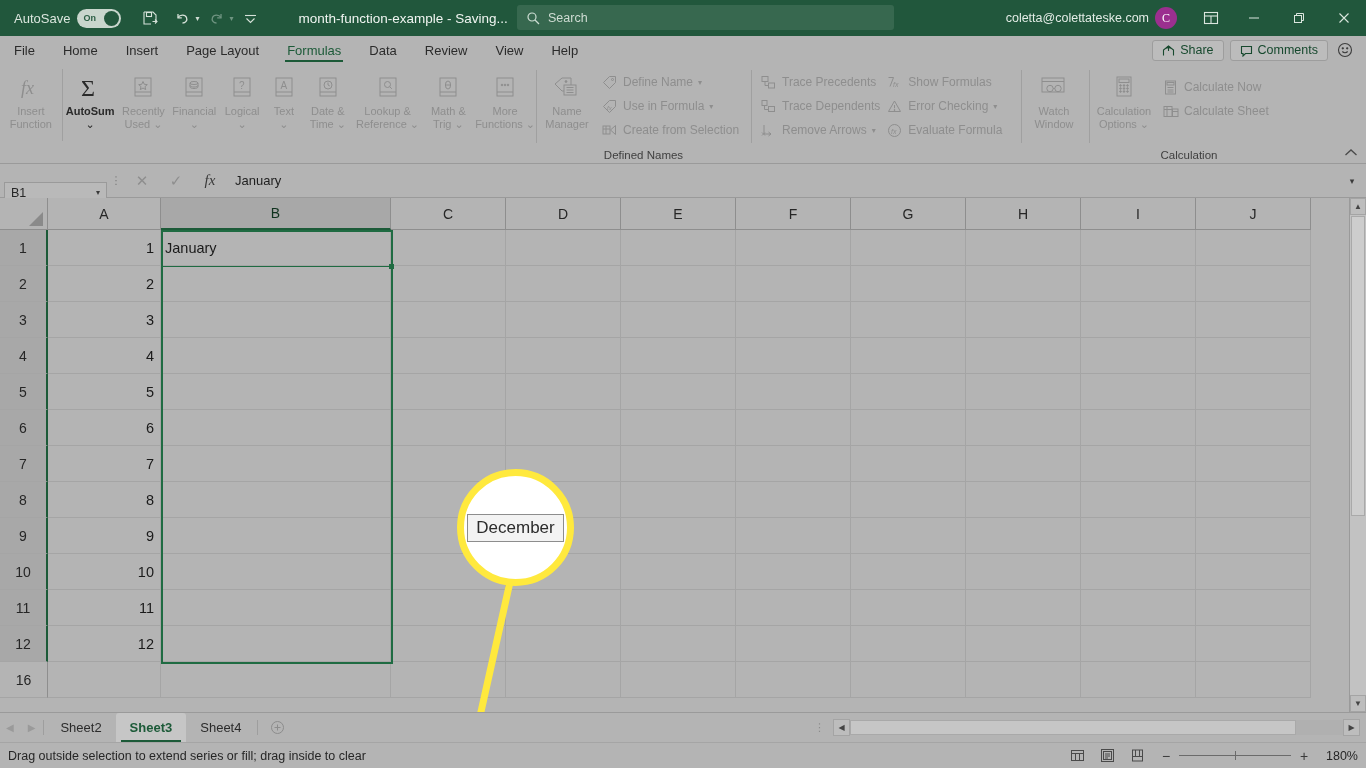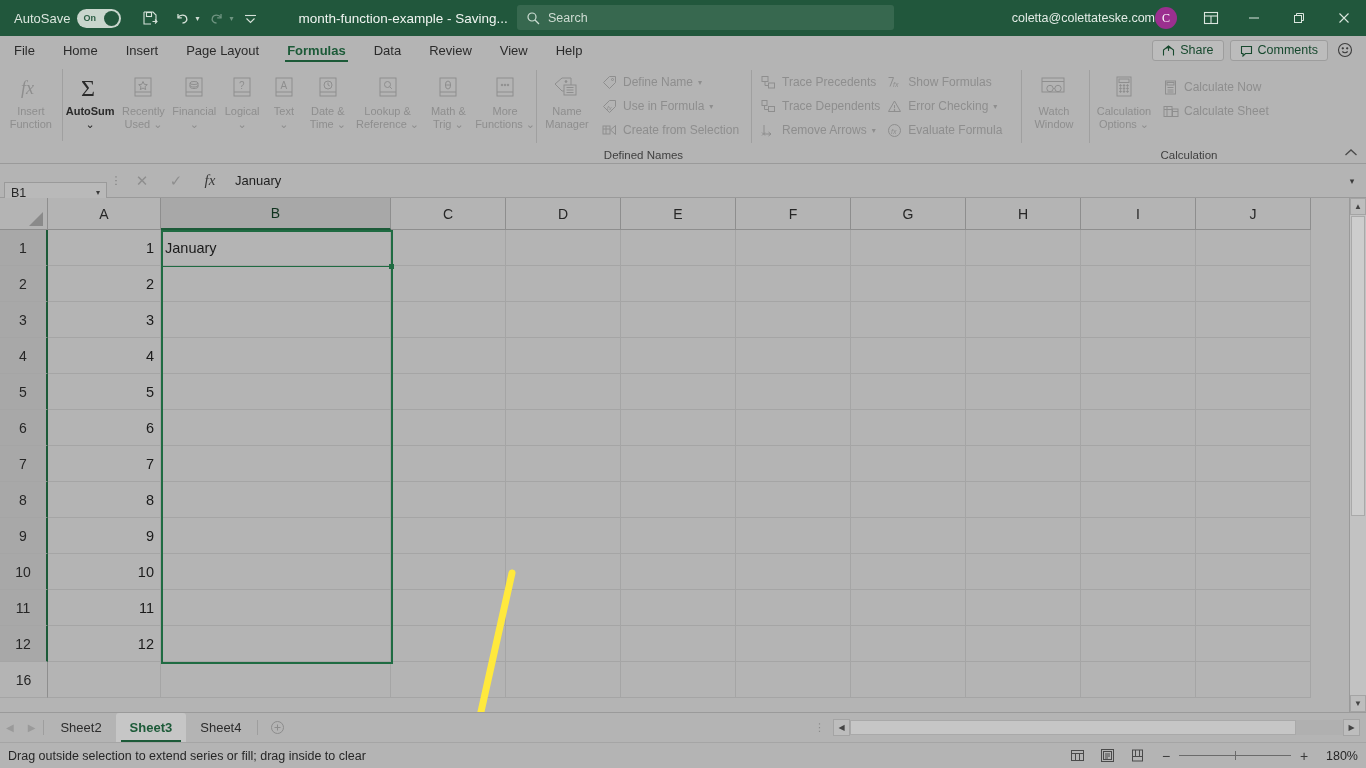--- a/index.html
+++ b/index.html
@@ -45,42 +45,42 @@
     position: absolute; left: 517px; top: 5px; width: 377px; height: 25px;
     background: #37684f; border-radius: 3px; display: flex; align-items: center;
     padding: 0 9px; gap: 8px;
   }
   .searchbox .sicon { color: #cdddd3; display: flex; }
   .searchbox .stext { font-size: 12.5px; color: #cfdcd3; }
 
   .tb-right {
     margin-left: auto; display: flex; align-items: center; height: 36px;
   }
-  .user-email { font-size: 12.5px; color: #e3ece6; margin-right: 0; }
+  .user-email { font-size: 12.5px; color: #e3ece6; margin-right: 6px; }
   .avatar {
     width: 22px; height: 22px; border-radius: 50%; background: #9b2f8f;
     color: #fff; font-size: 12px; display: flex; align-items: center; justify-content: center;
     margin-right: 14px; font-family: "Liberation Serif", serif;
   }
   .winbtn {
     width: 45px; height: 36px; display: flex; align-items: center; justify-content: center;
     color: #dbe6de;
   }
   .ribbon-display { width: 40px; height: 36px; display: flex; align-items: center; justify-content: center; color: #dbe6de; }
 
   
   .tabstrip {
     height: 28px; background: #b4b4b4; display: flex; align-items: stretch;
     flex-shrink: 0; position: relative;
   }
   .tab {
     padding: 0 14px; display: flex; align-items: center; font-size: 13px;
     color: #2b2b2b; position: relative; white-space: nowrap;
   }
-  .tab.active { color: #1c5a38; font-weight: bold; }
+  .tab.active { color: #1c5a38; font-weight: normal; }
   .tab.active::after {
     content: ""; position: absolute; left: 12px; right: 12px; bottom: 2px;
     height: 2px; background: #1c5a38;
   }
   .tabstrip-right { margin-left: auto; display: flex; align-items: center; gap: 6px; padding-right: 10px; }
   .pillbtn {
     display: flex; align-items: center; gap: 5px; font-size: 12.5px; color: #17492e;
     border: 1px solid #9d9d9d; border-radius: 3px; padding: 2px 9px; background: #bcbcbc;
     height: 21px;
   }
@@ -895,20 +895,23 @@
       </div>
 
     <div class="selbox" style="left:161px; top:32px; width:232px; height:434px;"></div>
     <div class="activecell" style="left:162px; top:33px; width:230px; height:36px;"></div>
     <div class="fillhandle" style="left:389px; top:66px;"></div>
 
     <svg class="callout-line" width="1366" height="560" style="left:0; top:0;">
       <path d="M 512 375 L 472 554" stroke="#ffe93d" stroke-width="7" fill="none" stroke-linecap="round"></path>
     </svg>
 
+    <div class="callout-circle">
+      <span class="callout-tooltip">December</span>
+    </div>
 
     <div class="vscroll">
       <div class="vs-arrow">▲</div>
       <div class="vs-thumb"></div>
       <div class="vs-bottom">
         <div class="vs-arrow">▼</div>
       </div>
     </div>
   </div>
 

